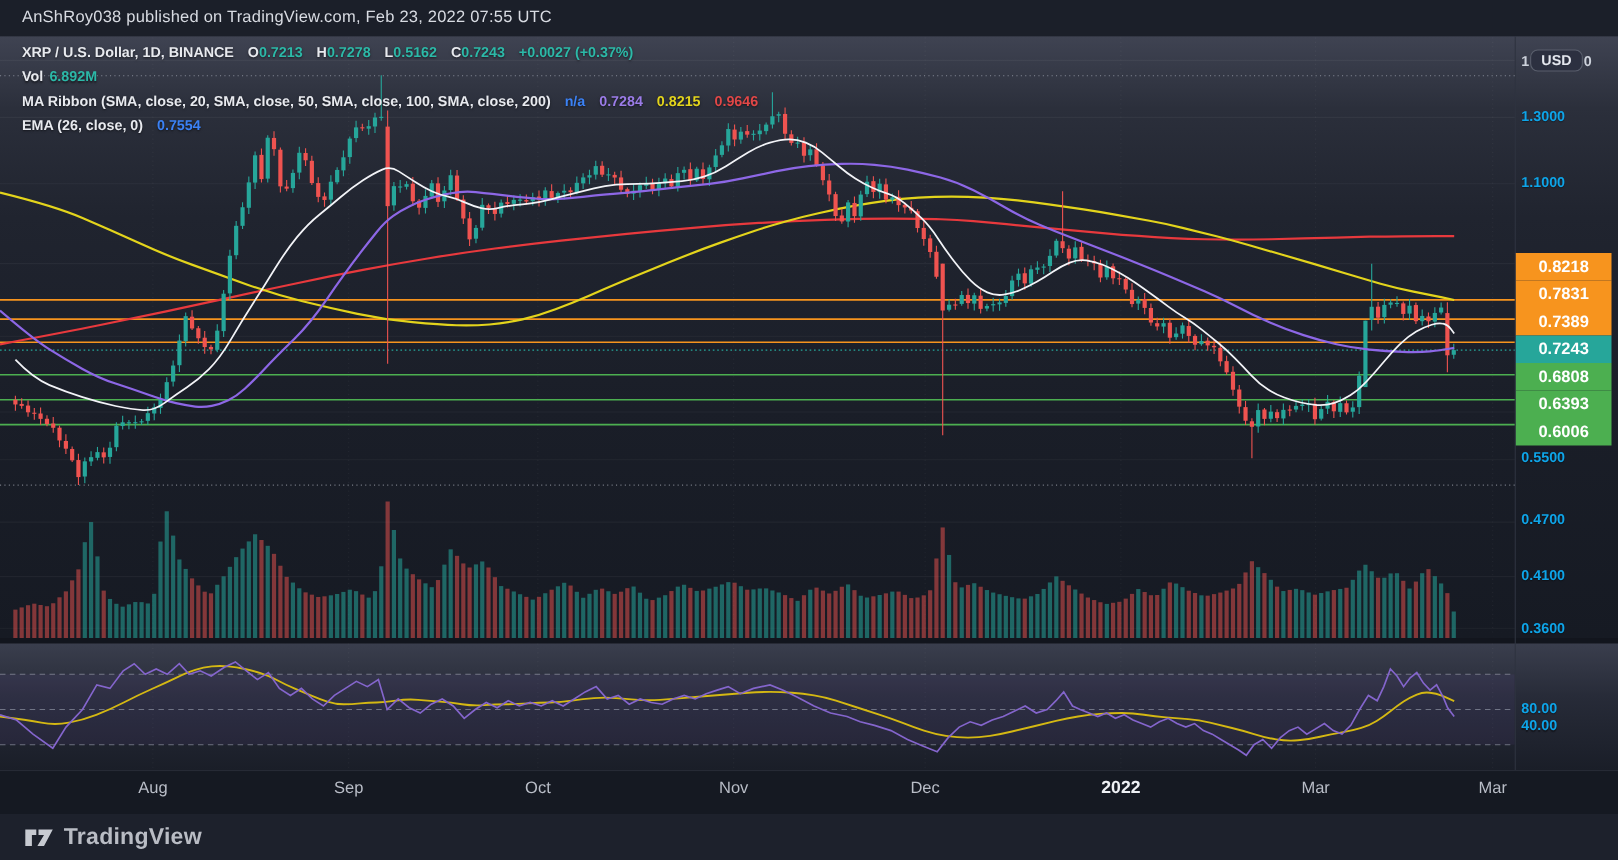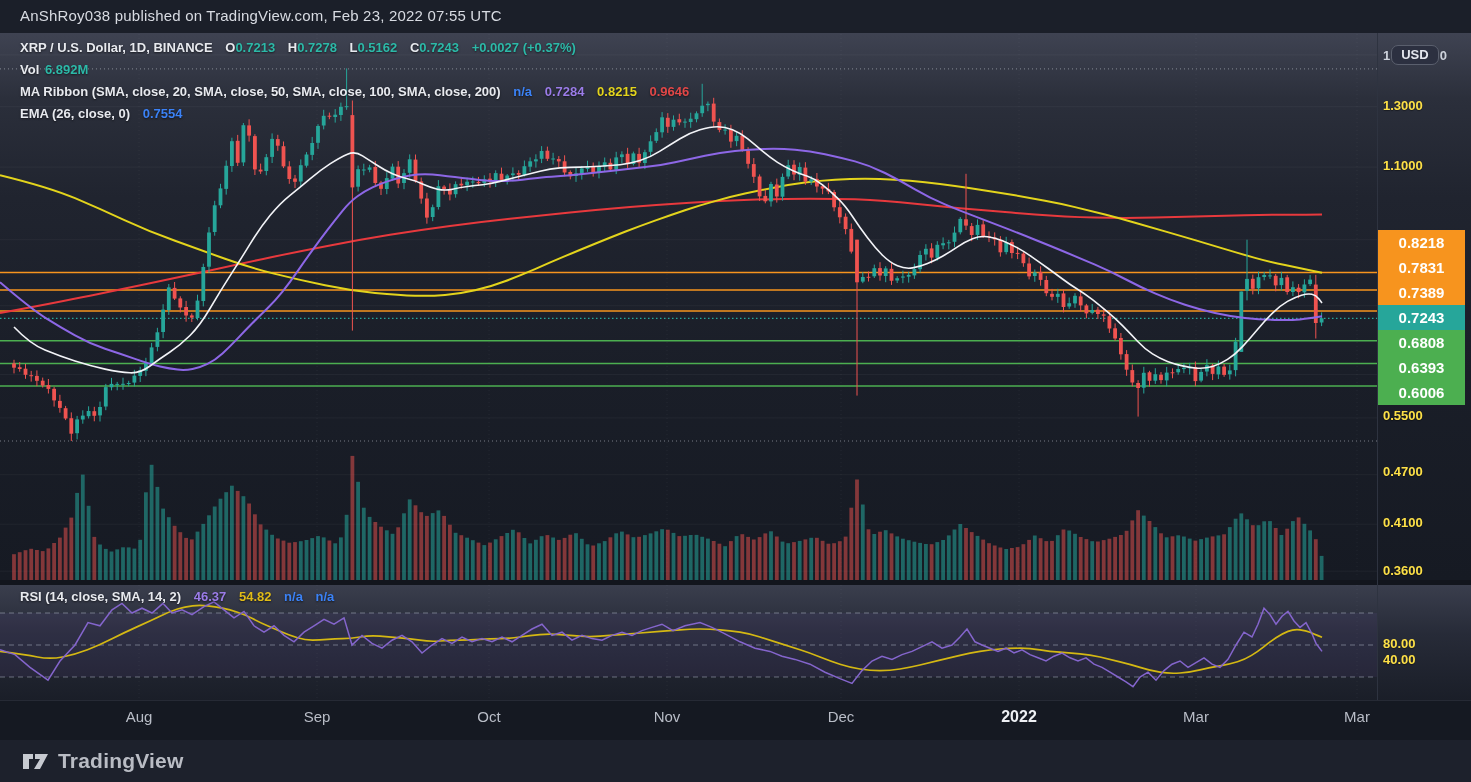--- a/index.html
+++ b/index.html
@@ -26,21 +26,21 @@
   .v-teal{color:#2cb9a8;}
   .v-purple{color:#9b7ce8;}
   .v-yellow{color:#e3d41c;}
   .v-gold{color:#e0bb17;}
   .v-red{color:#e14747;}
   .v-white{color:#3b82f6;}
   .ohlc-item{margin-right:10px;}
   .ohlc-item b{color:#e8eaef;font-weight:bold;}
   .ohlc-item i{font-style:normal;color:#2cb9a8;}
   
-  .tick{position:absolute;left:1383px;font-size:13px;font-weight:600;color:#fde047;text-shadow:0 1px 1px rgba(0,0,0,.4);}
+  .tick{position:absolute;left:1383px;font-size:13px;font-weight:600;color:#0ea5e9;text-shadow:0 1px 1px rgba(0,0,0,.4);}
   .plabel{position:absolute;left:1378px;width:87px;height:25px;line-height:25px;text-align:center;
           font-size:15px;font-weight:bold;color:#ffffff;}
   .tick-usd{position:absolute;left:1383px;display:flex;align-items:center;font-size:13px;font-weight:600;color:#cdd2db;}
   .usd-btn{display:inline-block;margin:0 1px;padding:1px 9px 2px 9px;border:1.5px solid #5a5f6d;border-radius:7px;
            background:#2c3040;color:#e4e7ee;font-size:13px;font-weight:bold;cursor:pointer;}
   
   .tlabel{position:absolute;top:708px;transform:translateX(-50%);font-size:15px;color:#b9bdc7;}
   .tlabel.bold{font-size:16px;font-weight:bold;color:#eef0f4;}
   
   .brand{left:22px;top:749px;display:flex;align-items:center;gap:9px;}
@@ -837,27 +837,20 @@
     <span class="v-white">n/a</span>
     <span class="v-purple">0.7284</span>
     <span class="v-yellow">0.8215</span>
     <span class="v-red">0.9646</span>
   </div>
   <div class="legend-row" style="top:106px;">
     <span>EMA (26, close, 0)</span>
     <span class="v-white">0.7554</span>
   </div>
 
-  <div class="legend-row" style="top:589px;">
-    <span>RSI (14, close, SMA, 14, 2)</span>
-    <span class="v-purple">46.37</span>
-    <span class="v-gold">54.82</span>
-    <span class="v-white">n/a</span>
-    <span class="v-white">n/a</span>
-  </div>
 
   <div id="axis-layer">
     <div class="tick-usd" style="top:45px;">
       <span>1</span>
       <span class="usd-btn">USD</span>
       <span>0</span>
     </div>
   <div class="tick" style="top: 98px;">1.3000</div>
       <div class="tick" style="top: 158px;">1.1000</div>
       <div class="tick" style="top: 408px;">0.5500</div>

